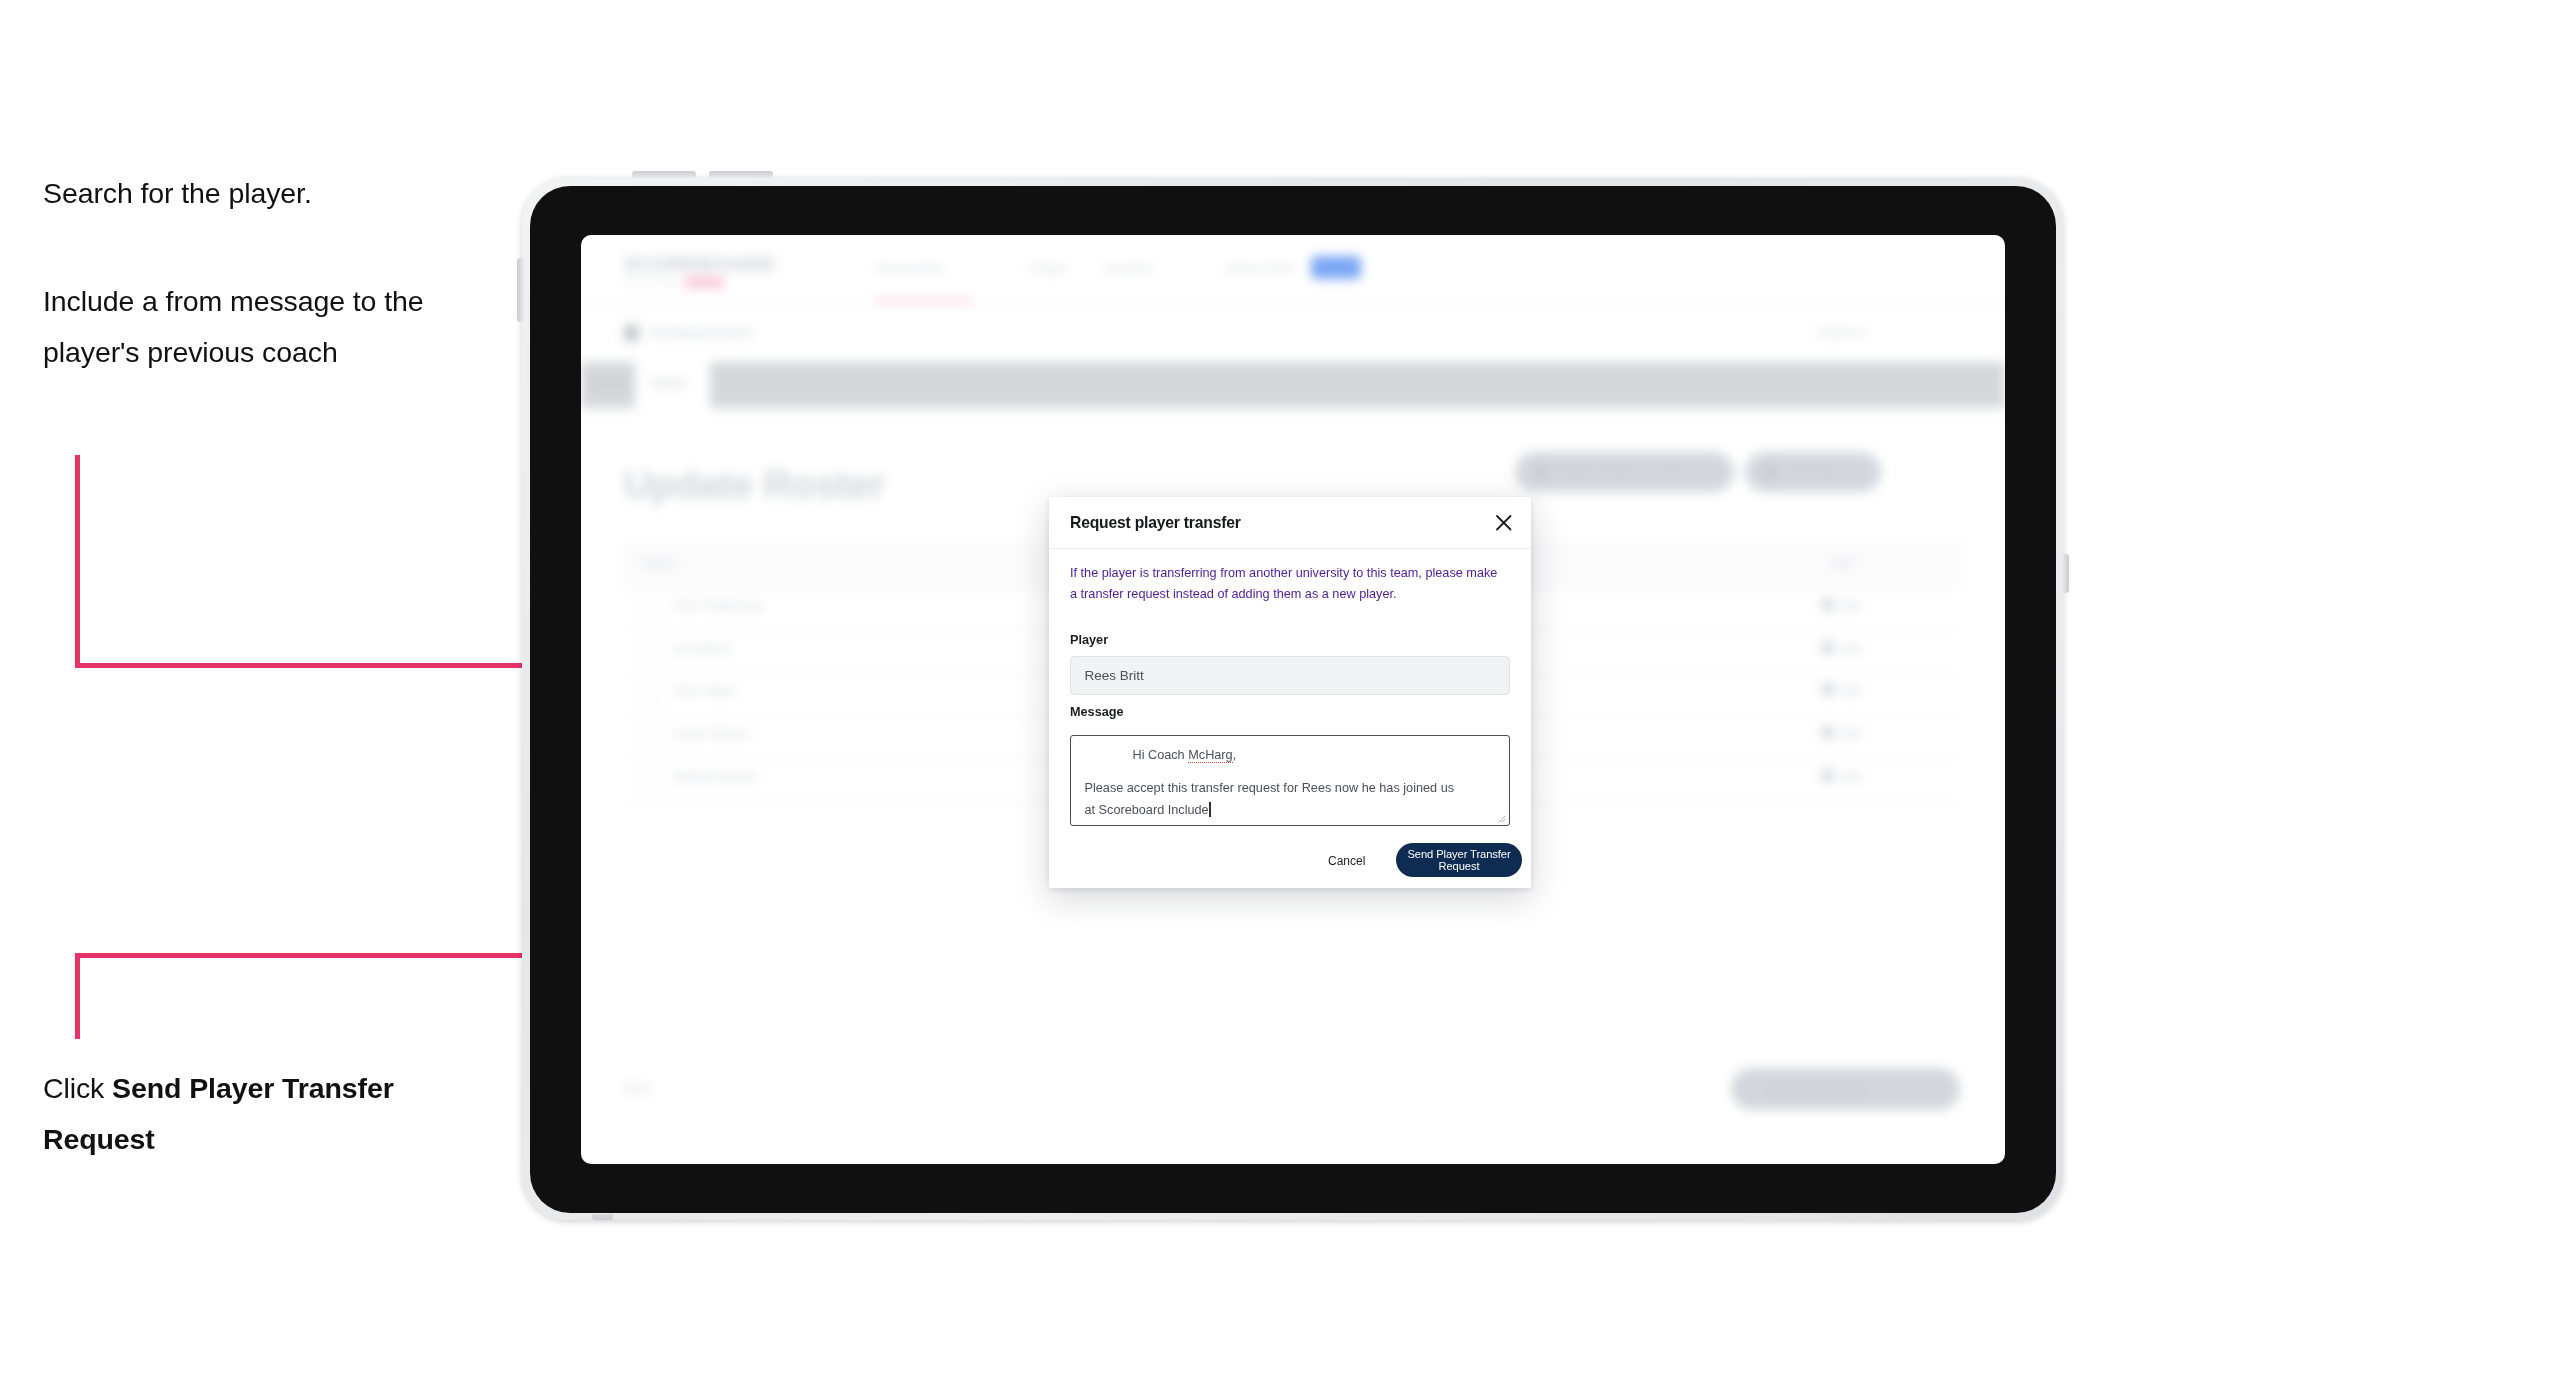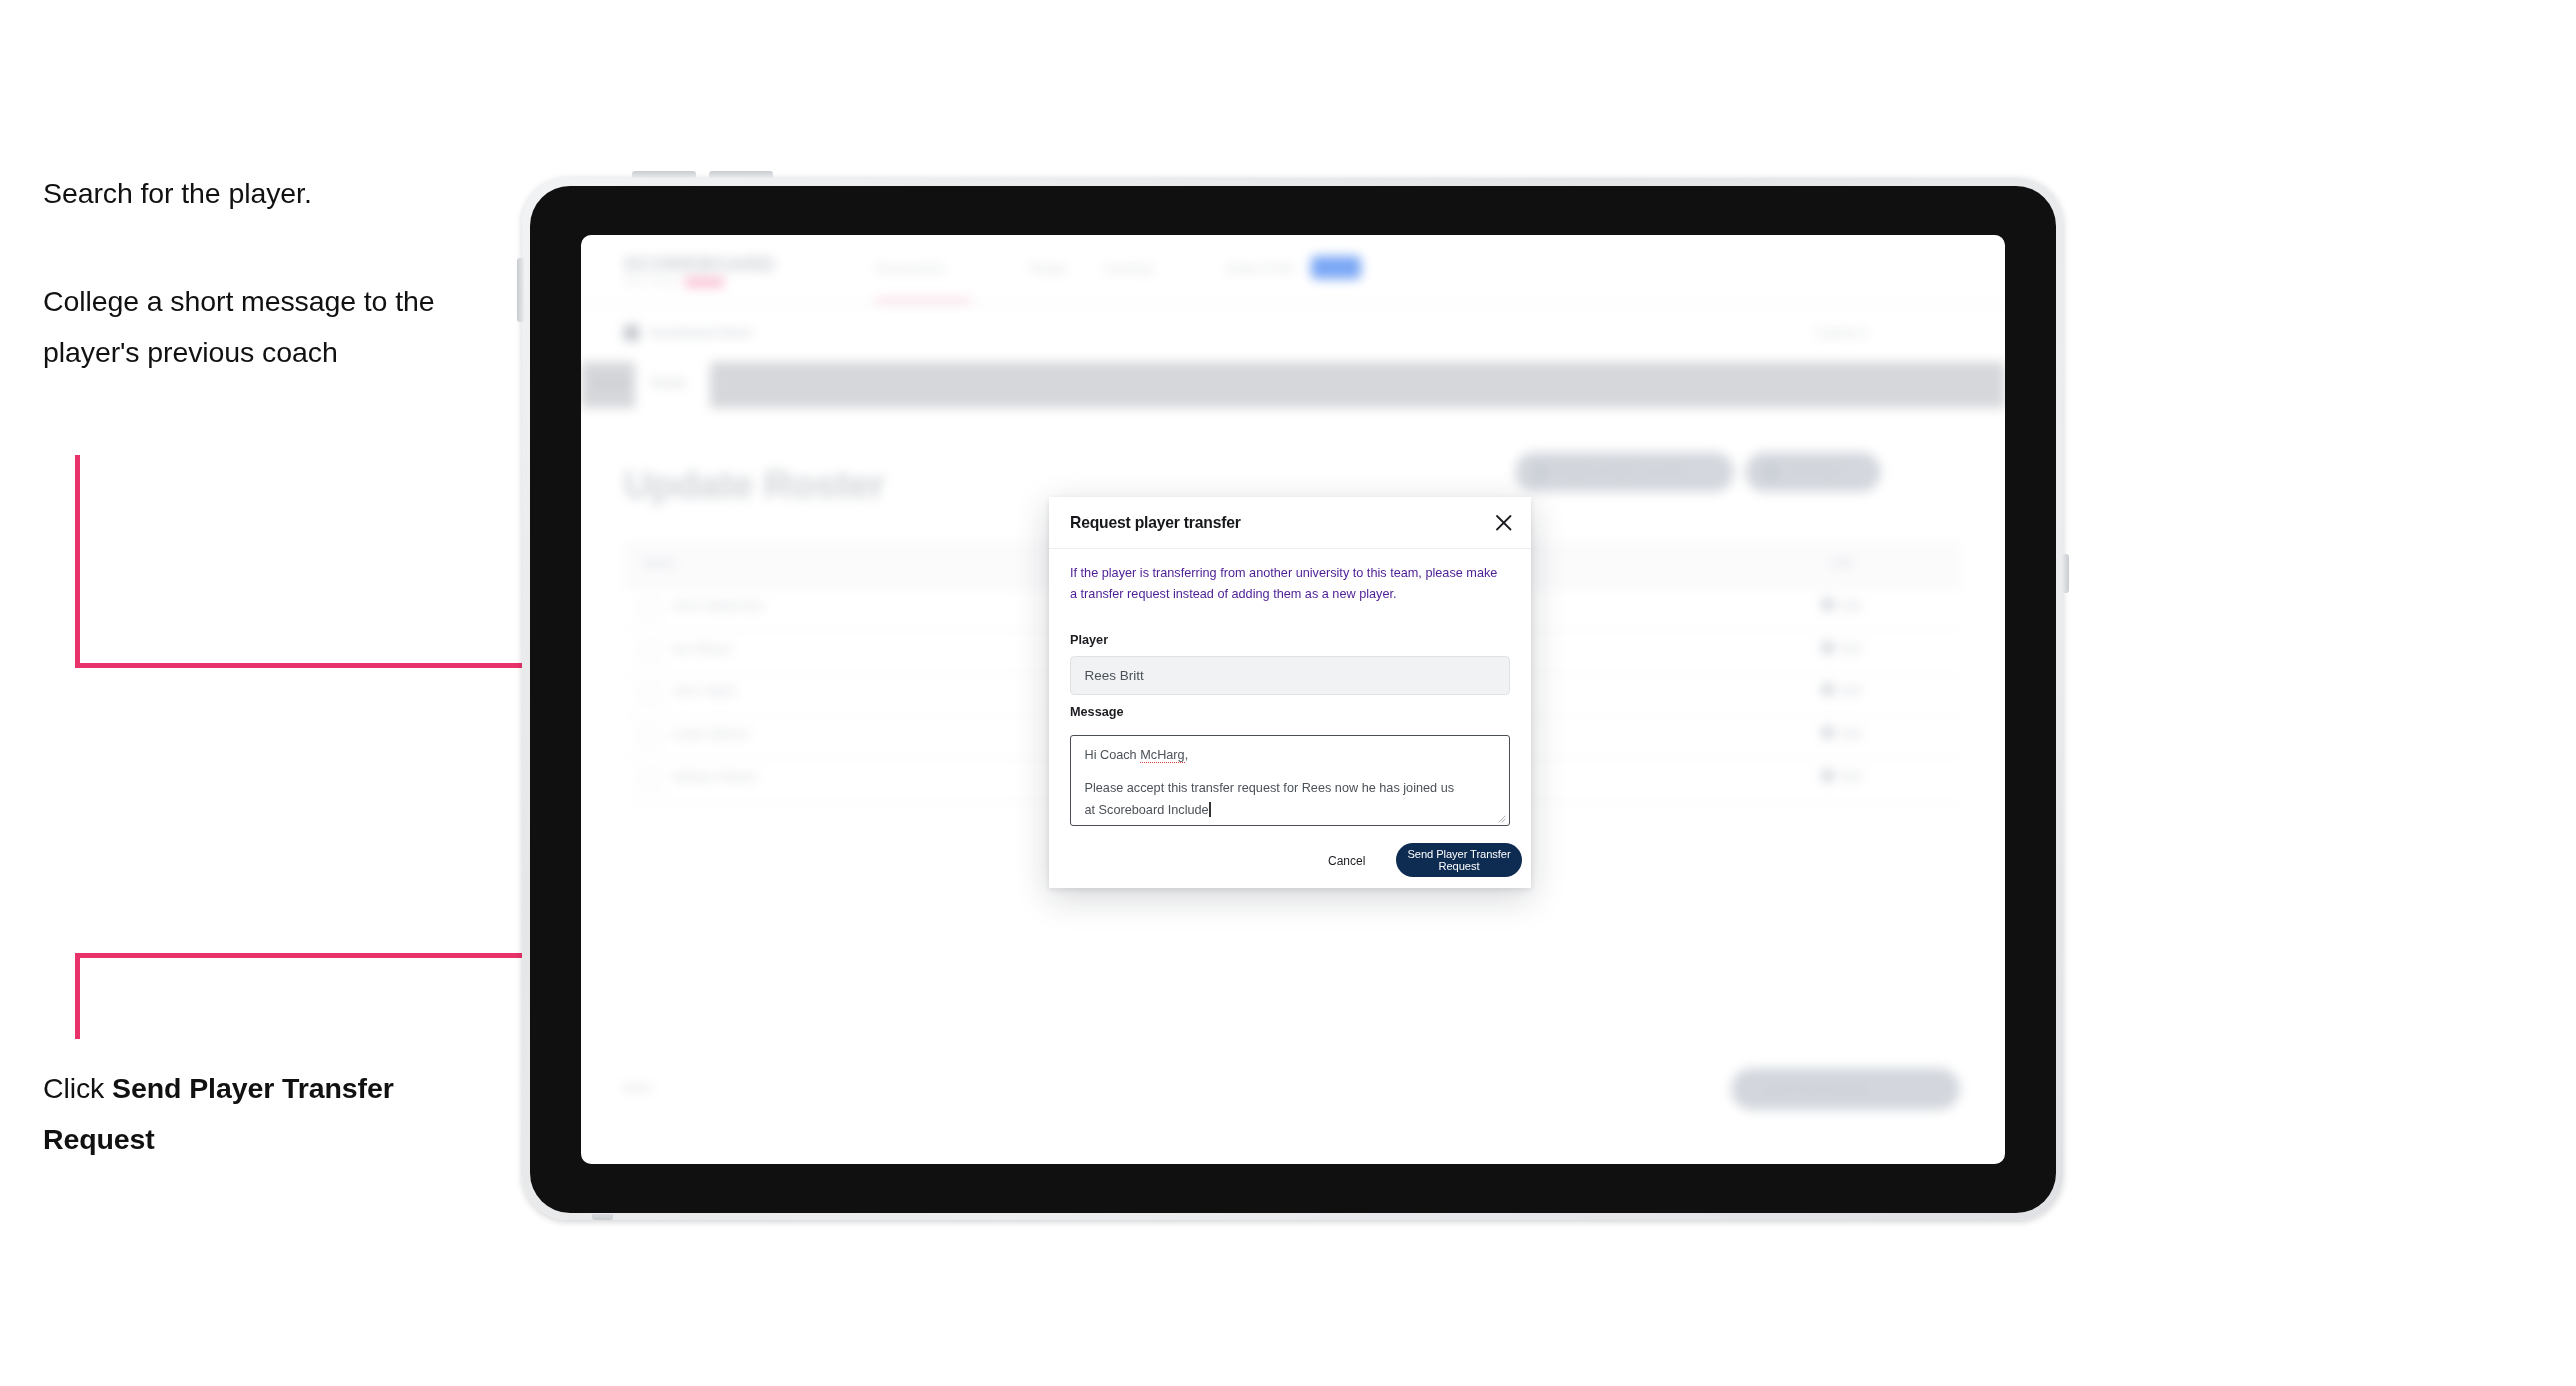--- a/index.html
+++ b/index.html
@@ -199,21 +199,21 @@
     box-sizing: border-box; font-size: 13.5px; color: #4b5158;
     font-family: "Liberation Sans", sans-serif; padding: 0 13.5px;
     outline: none;
   }
   #message-box {
     position: absolute; left: 21px; top: 238px; width: 440px; height: 91px;
     background: #ffffff; border: 0.7px solid #4a4e55; border-radius: 3px;
     box-sizing: border-box; padding: 7.5px 12px 7.5px 13.5px;
     font-size: 12.7px; line-height: 22.5px; color: #4b5158; overflow: hidden;
   }
-  #message-box .ln1 { white-space: nowrap; }
+  #message-box .ln1 { white-space: nowrap; margin-left: 48px; }
   #message-box .squiggle {
     border-bottom: 1.5px dotted #e1443a; padding-bottom: 0.7px;
   }
   #message-box .blank { height: 10.5px; }
   #message-box .ln2 { white-space: nowrap; }
   #message-box .caret {
     display: inline-block; width: 1.5px; height: 15px; background: #333;
     vertical-align: -3px; margin-left: 0.7px;
   }
   #resize-grip {
@@ -232,21 +232,21 @@
     letter-spacing: -0.1px;
   }
 </style>
 </head>
 <body>
 
 <div id="stage">
 
   <div class="anno-text" id="anno-1">Search for the player.</div>
 
-  <div class="anno-text" id="anno-2">College a short message to the player's previous coach</div>
+  <div class="anno-text" id="anno-2">Include a from message to the player's previous coach</div>
 
   <div class="anno-text" id="anno-3">
     <span>Click </span><b>Send Player Transfer Request</b>
   </div>
 
   <div class="arrow-line" id="a1-v"></div>
   <div class="arrow-line" id="a1-h"></div>
   <svg class="arrow-head" style="left:1003px; top:640px;" width="52" height="52" viewBox="0 0 70 70">
     <polyline points="14,12 46,35 14,58" fill="none" stroke="#e8336a" stroke-width="7" stroke-linecap="square" stroke-linejoin="miter"></polyline>
   </svg>

